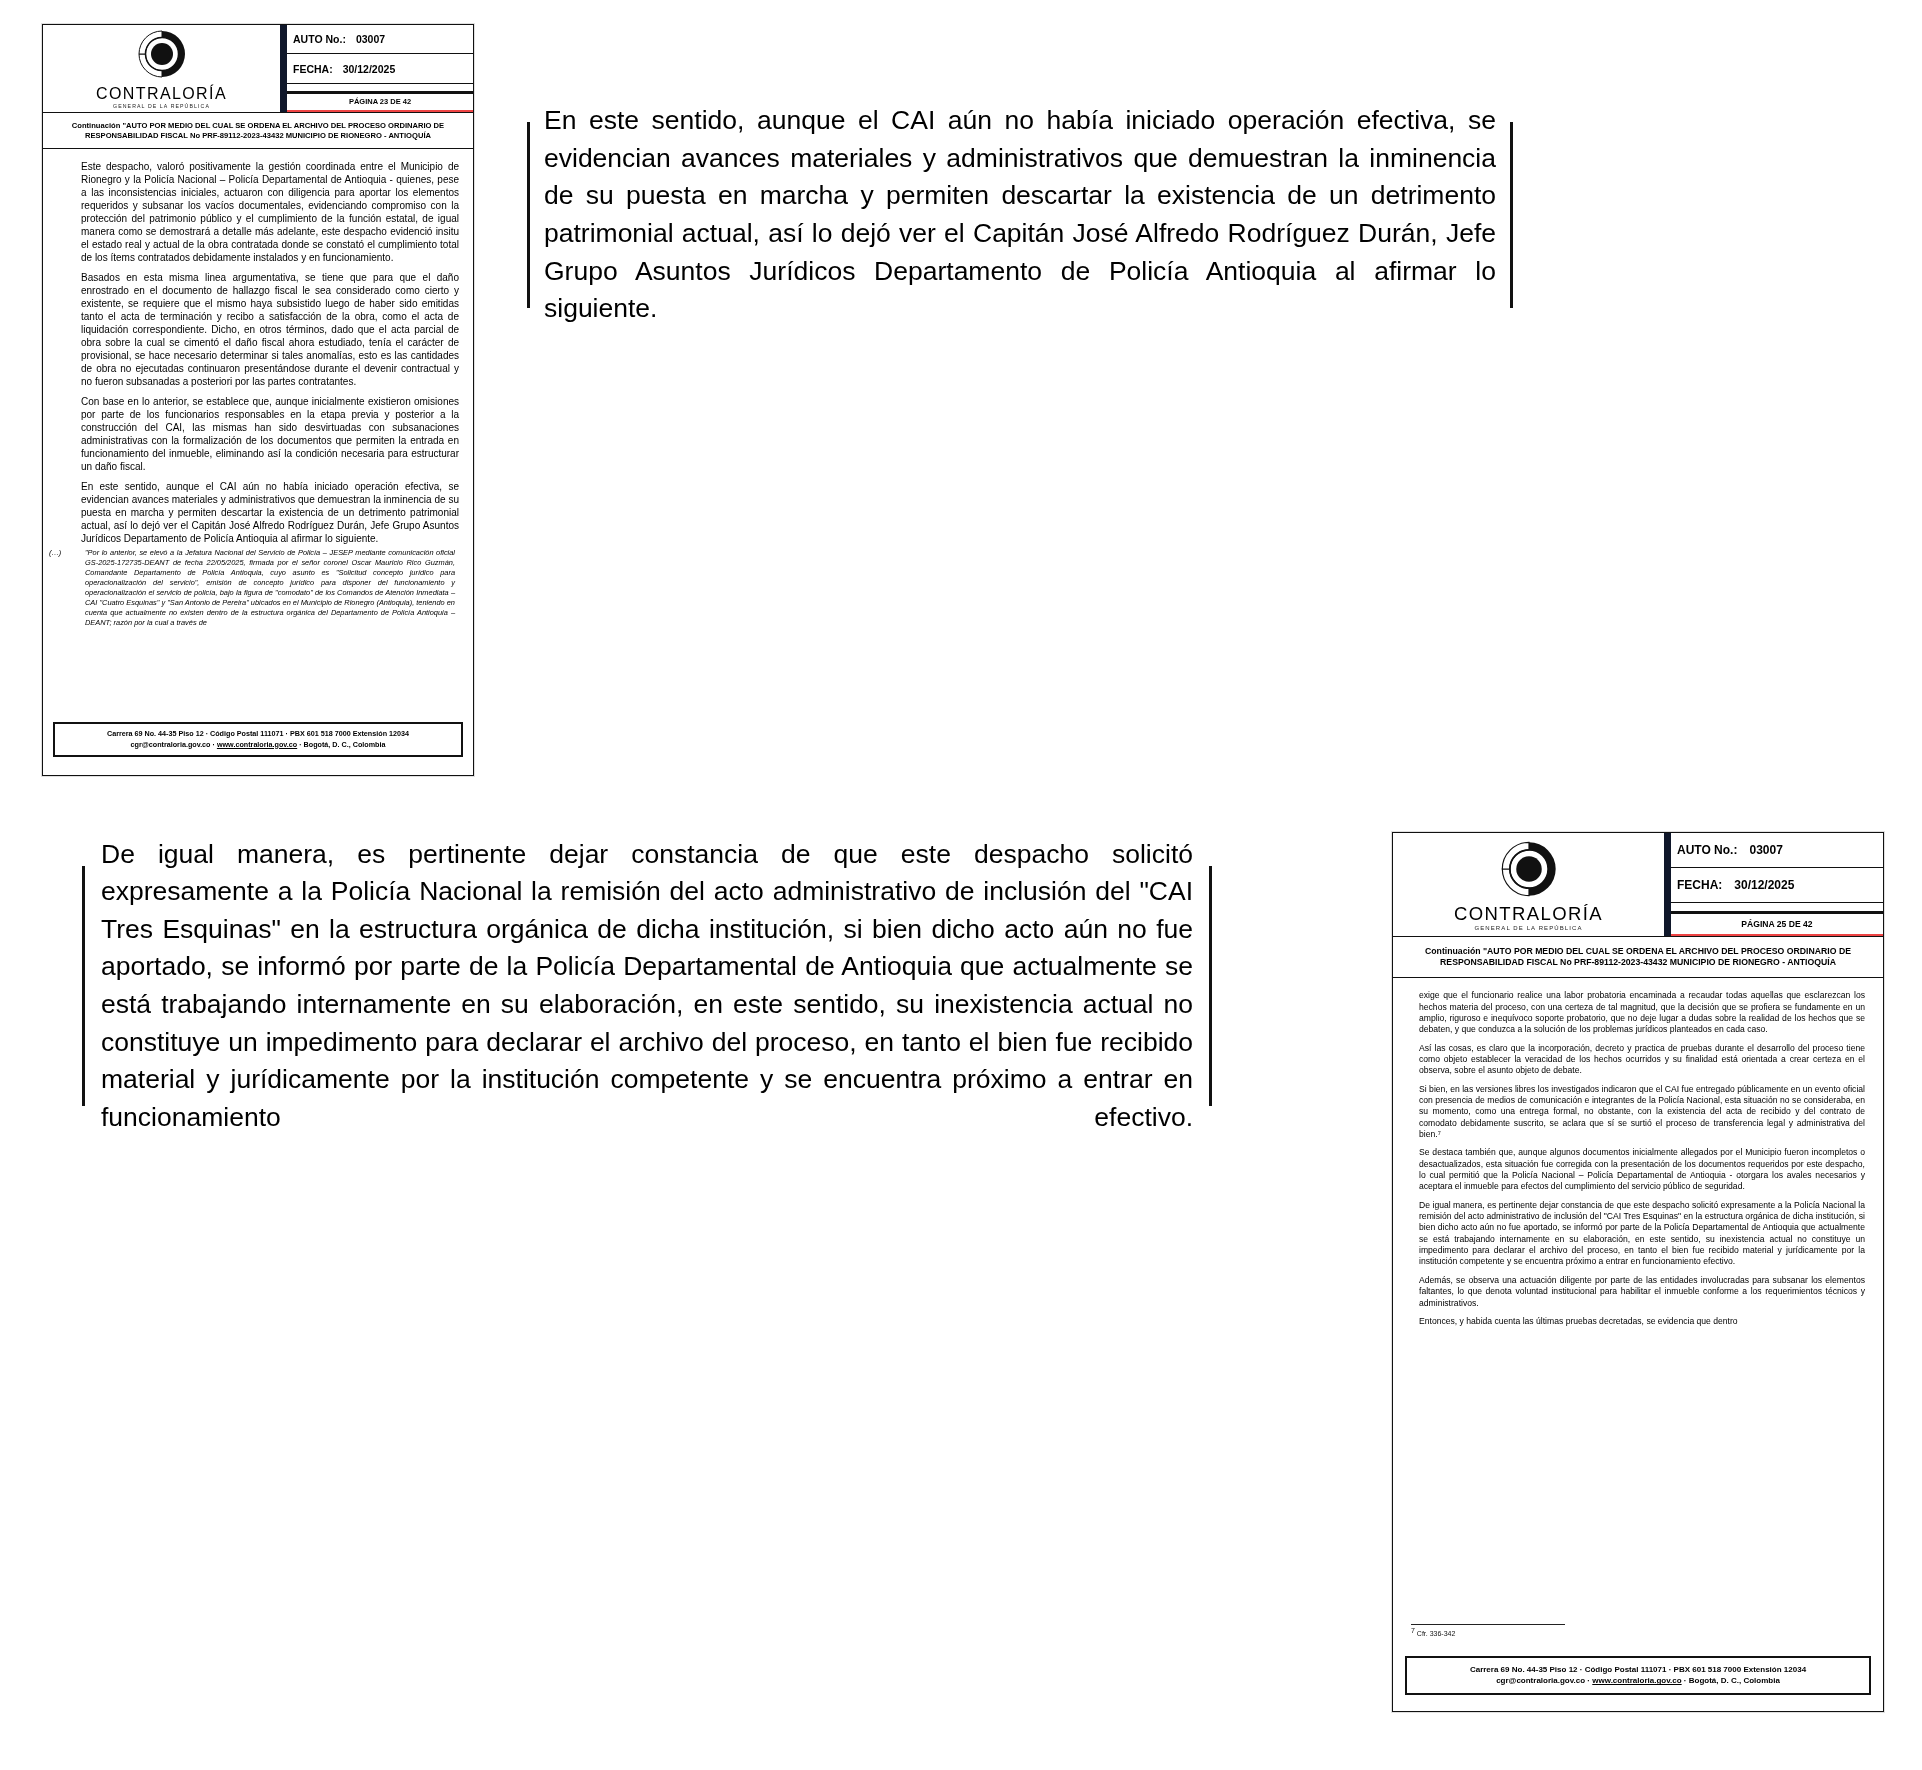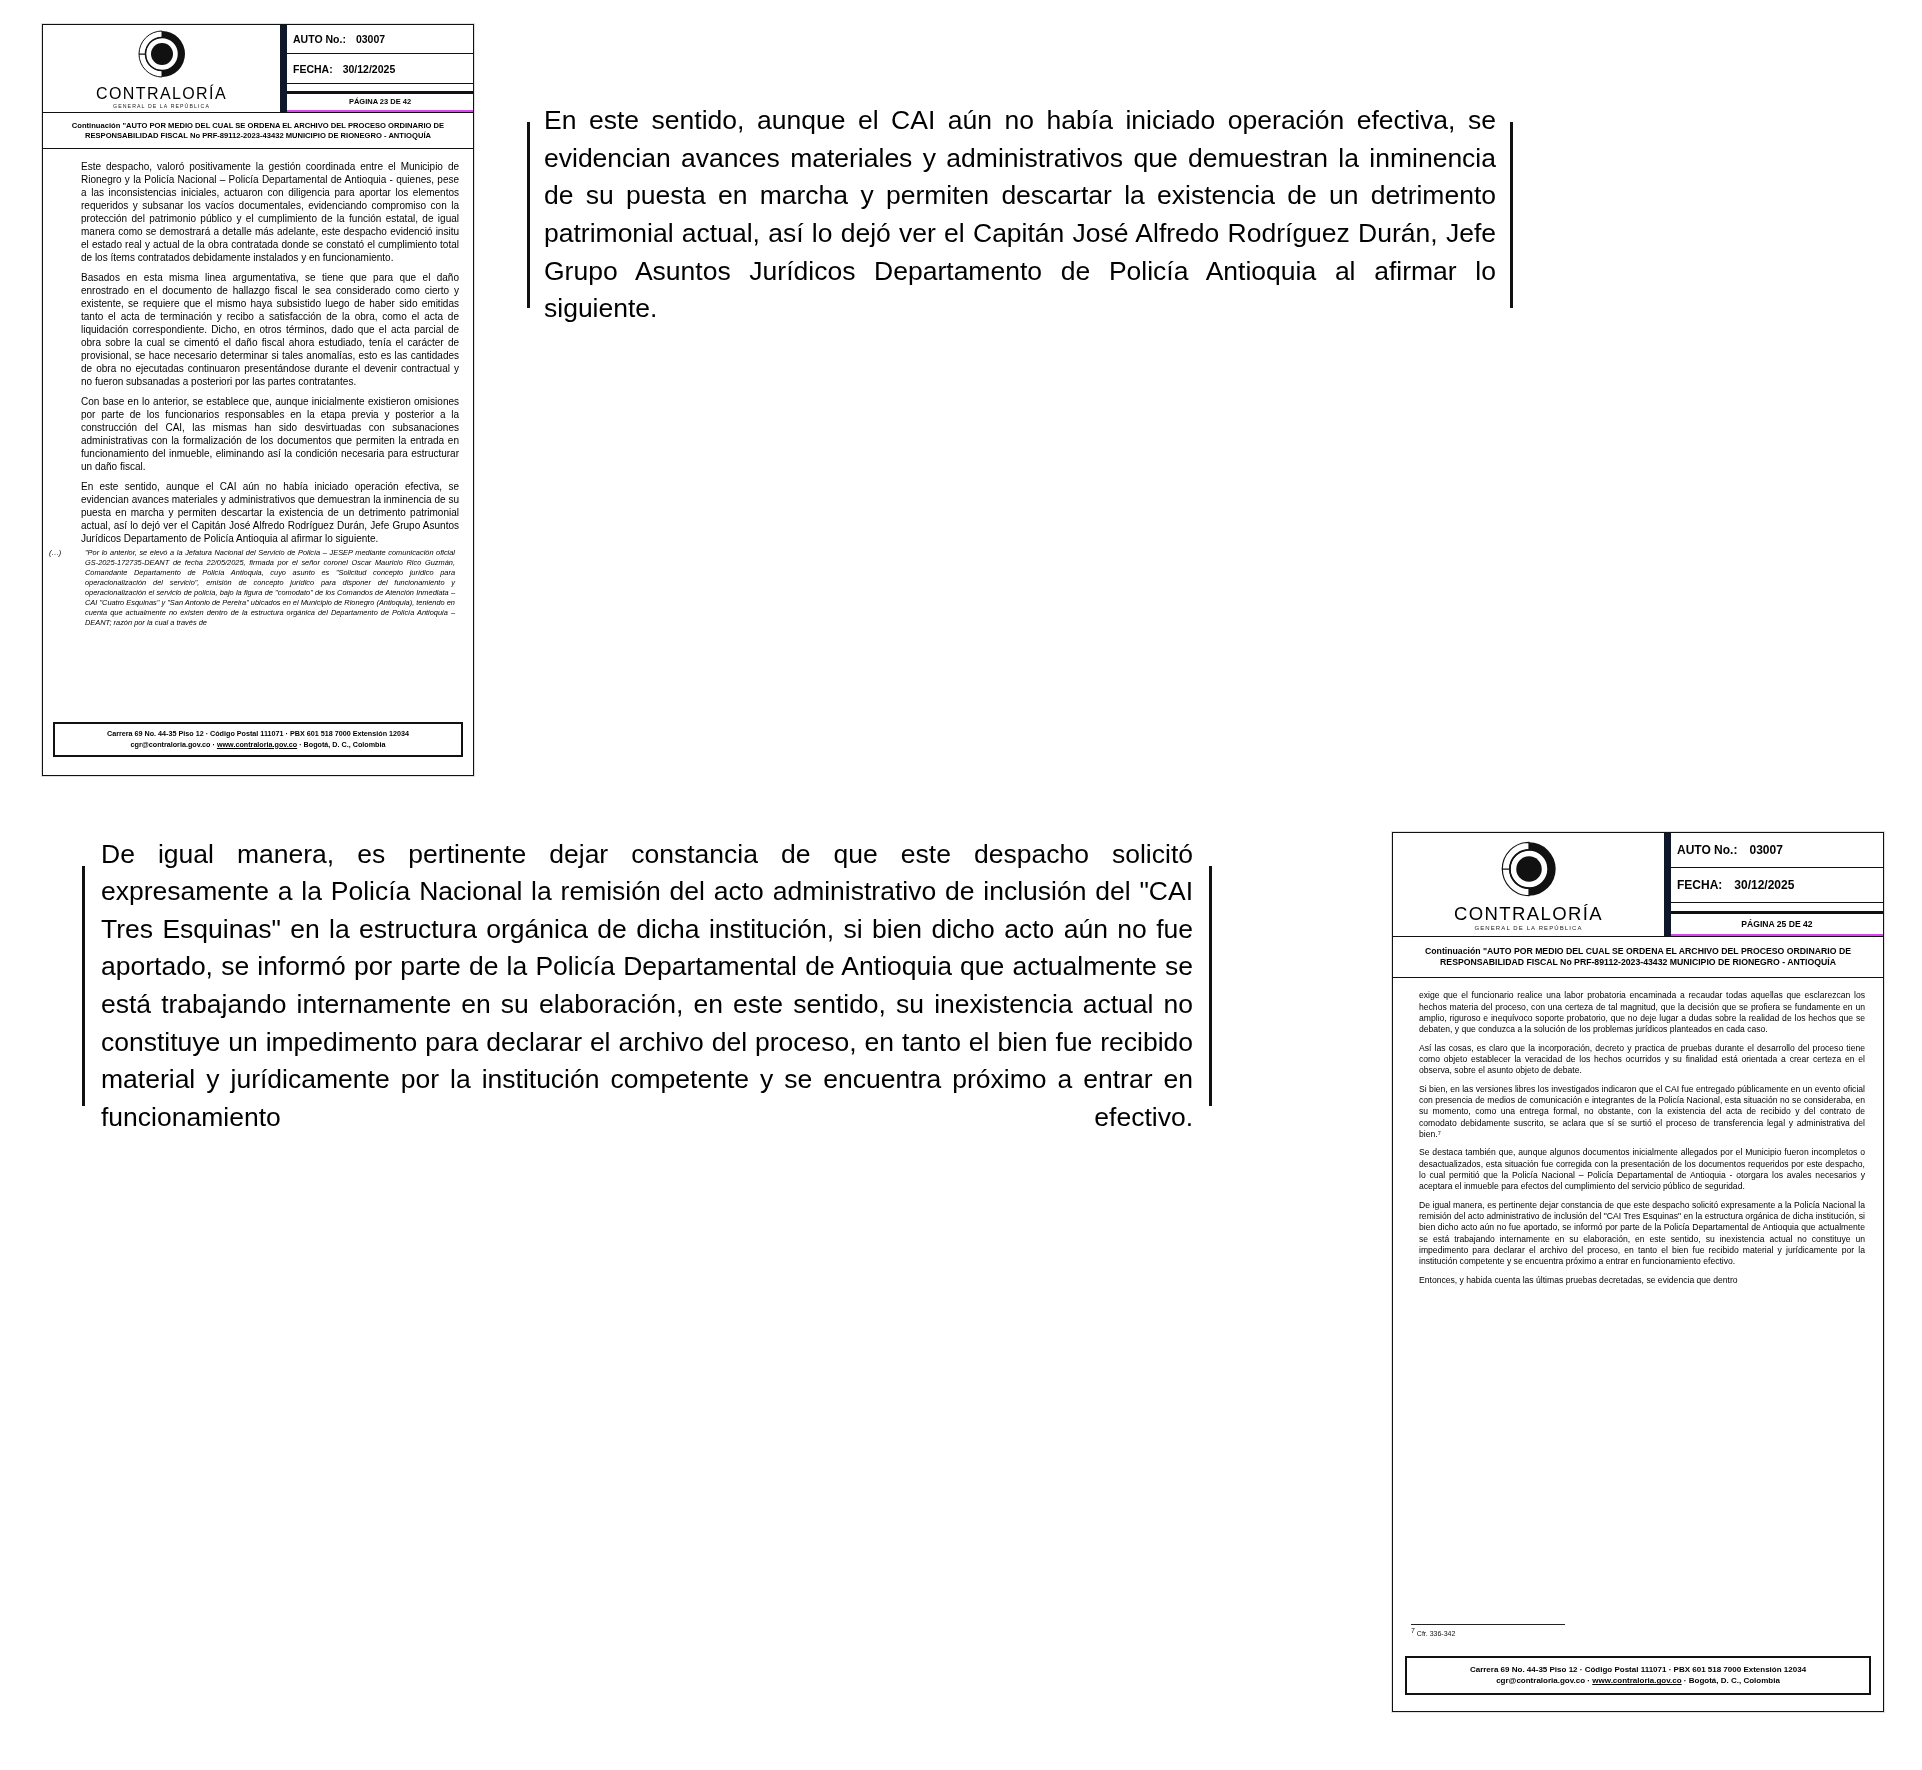--- a/index.html
+++ b/index.html
@@ -74,21 +74,21 @@
     border-bottom: 1px solid #111;
     padding-left: 6px;
   }
   .meta-row:last-child { border-bottom: none; }
   .meta-page {
     display: flex;
     align-items: center;
     justify-content: center;
     font-weight: bold;
     border-top: 2px solid #111;
-    border-bottom: 2px solid #d946ef;
+    border-bottom: 2px solid #ef4444;
   }
   .meta-spacer { flex: 1 1 auto; }
 
   
   .cont-title {
     text-align: center;
     font-weight: bold;
     border-bottom: 1px solid #111;
   }
 
@@ -292,20 +292,21 @@
     </div>
 
     <div class="cont-title">Continuación "AUTO POR MEDIO DEL CUAL SE ORDENA EL ARCHIVO DEL PROCESO ORDINARIO DE RESPONSABILIDAD FISCAL No PRF-89112-2023-43432 MUNICIPIO DE RIONEGRO - ANTIOQUÍA</div>
 
     <div class="body-col">
       <p class="para">exige que el funcionario realice una labor probatoria encaminada a recaudar todas aquellas que esclarezcan los hechos materia del proceso, con una certeza de tal magnitud, que la decisión que se profiera se fundamente en un amplio, riguroso e inequívoco soporte probatorio, que no deje lugar a dudas sobre la realidad de los hechos que se debaten, y que conduzca a la solución de los problemas jurídicos planteados en cada caso.</p>
       <p class="para">Así las cosas, es claro que la incorporación, decreto y practica de pruebas durante el desarrollo del proceso tiene como objeto establecer la veracidad de los hechos ocurridos y su finalidad está orientada a crear certeza en el observa, sobre el asunto objeto de debate.</p>
       <p class="para">Si bien, en las versiones libres los investigados indicaron que el CAI fue entregado públicamente en un evento oficial con presencia de medios de comunicación e integrantes de la Policía Nacional, esta situación no se consideraba, en su momento, como una entrega formal, no obstante, con la existencia del acta de recibido y del contrato de comodato debidamente suscrito, se aclara que sí se surtió el proceso de transferencia legal y administrativa del bien.⁷</p>
       <p class="para">Se destaca también que, aunque algunos documentos inicialmente allegados por el Municipio fueron incompletos o desactualizados, esta situación fue corregida con la presentación de los documentos requeridos por este despacho, lo cual permitió que la Policía Nacional – Policía Departamental de Antioquia - otorgara los avales necesarios y aceptara el inmueble para efectos del cumplimiento del servicio público de seguridad.</p>
       <p class="para">De igual manera, es pertinente dejar constancia de que este despacho solicitó expresamente a la Policía Nacional la remisión del acto administrativo de inclusión del "CAI Tres Esquinas" en la estructura orgánica de dicha institución, si bien dicho acto aún no fue aportado, se informó por parte de la Policía Departamental de Antioquia que actualmente se está trabajando internamente en su elaboración, en este sentido, su inexistencia actual no constituye un impedimento para declarar el archivo del proceso, en tanto el bien fue recibido material y jurídicamente por la institución competente y se encuentra próximo a entrar en funcionamiento efectivo.</p>
+      <p class="para">Además, se observa una actuación diligente por parte de las entidades involucradas para subsanar los elementos faltantes, lo que denota voluntad institucional para habilitar el inmueble conforme a los requerimientos técnicos y administrativos.</p>
       <p class="para">Entonces, y habida cuenta las últimas pruebas decretadas, se evidencia que dentro</p>
     </div>
 
     <div class="footnote-wrap">
       <hr class="footnote-rule">
       <div class="footnote">
         <sup>7</sup>
         <span>Cfr. 336-342</span>
       </div>
     </div>

